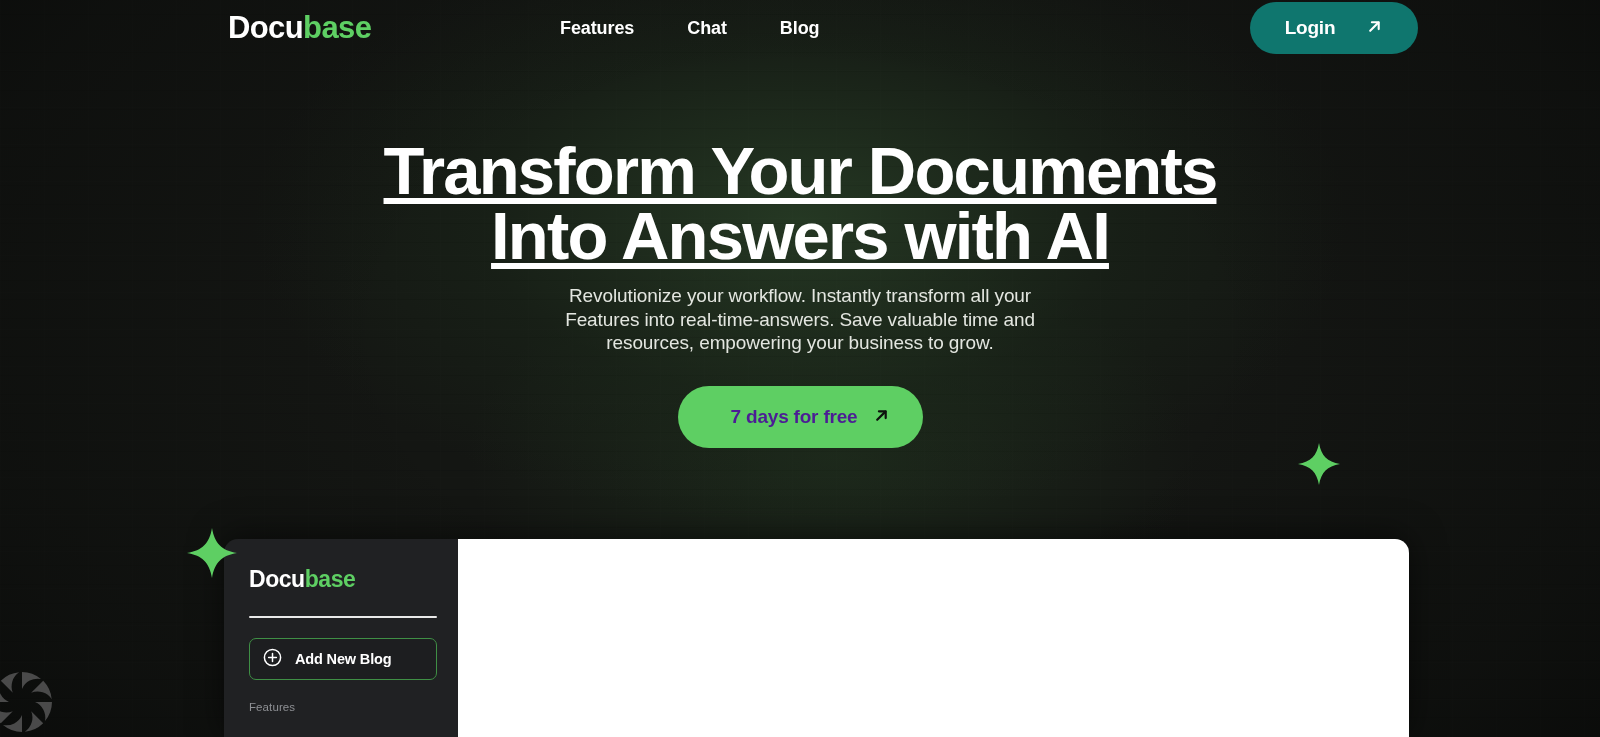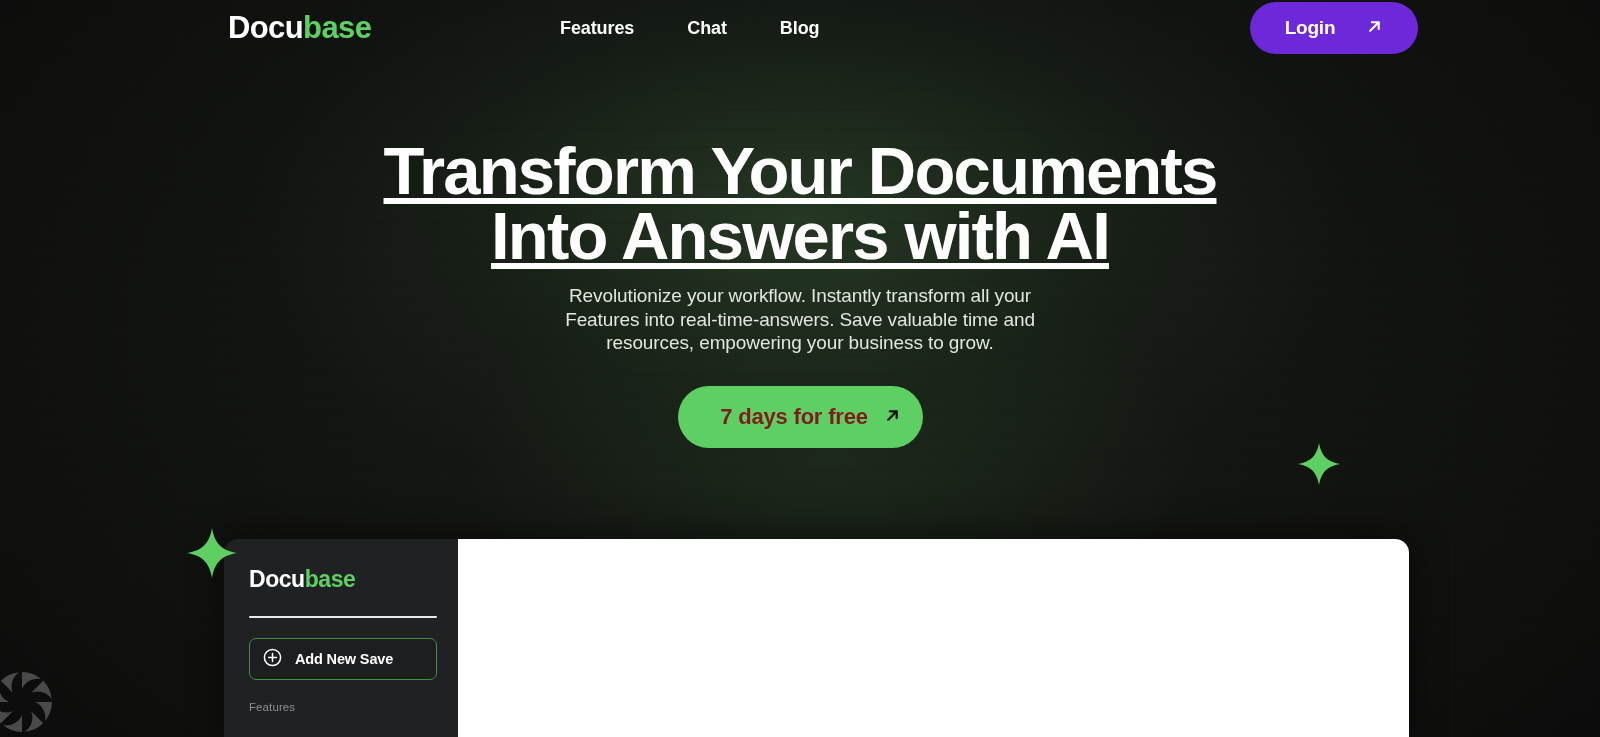--- a/index.html
+++ b/index.html
@@ -86,21 +86,21 @@
     letter-spacing:-0.1px;
     line-height:56px;
     white-space:nowrap;
     cursor:pointer;
   }
 
   .login-btn {
     position:absolute;
     right:182px; top:2px;
     width:168px; height:52px;
-    background:#6d28d9;
+    background:#0f766e;
     border-radius:26px;
     display:flex;
     align-items:center;
     justify-content:center;
     gap:31px;
     cursor:pointer;
   }
   .login-btn .login-label {
     color:#ffffff;
     font-size:19px;
@@ -147,22 +147,22 @@
     border-radius:31px;
     display:flex;
     align-items:center;
     justify-content:center;
     gap:16px;
     cursor:pointer;
     border:none;
     font-family:inherit;
   }
   .cta-btn .cta-label {
-    color:#7f1d1d;
-    font-size:22px;
+    color:#4c1d95;
+    font-size:19px;
     font-weight:700;
     letter-spacing:-0.2px;
     margin-left:21px;
   }
 
   
   .app-preview {
     position:absolute;
     left:224px; top:539px;
     width:1185px; height:198px;
@@ -314,21 +314,21 @@
 
       <div class="app-divider"></div>
 
       <div class="add-chat-btn">
         <span>
           <svg width="19" height="19" viewBox="0 0 19 19" aria-hidden="true">
             <circle cx="9.5" cy="9.5" r="8.1" fill="none" stroke="#ffffff" stroke-width="1.5"></circle>
             <path d="M9.5 5.6 L9.5 13.4 M5.6 9.5 L13.4 9.5" stroke="#ffffff" stroke-width="1.5" stroke-linecap="round"></path>
           </svg>
         </span>
-        <span class="add-chat-label">Add New Save</span>
+        <span class="add-chat-label">Add New Blog</span>
       </div>
 
       <div class="history-label">Features</div>
 
     </aside>
 
     <main class="app-main"></main>
 
   </section>
 

